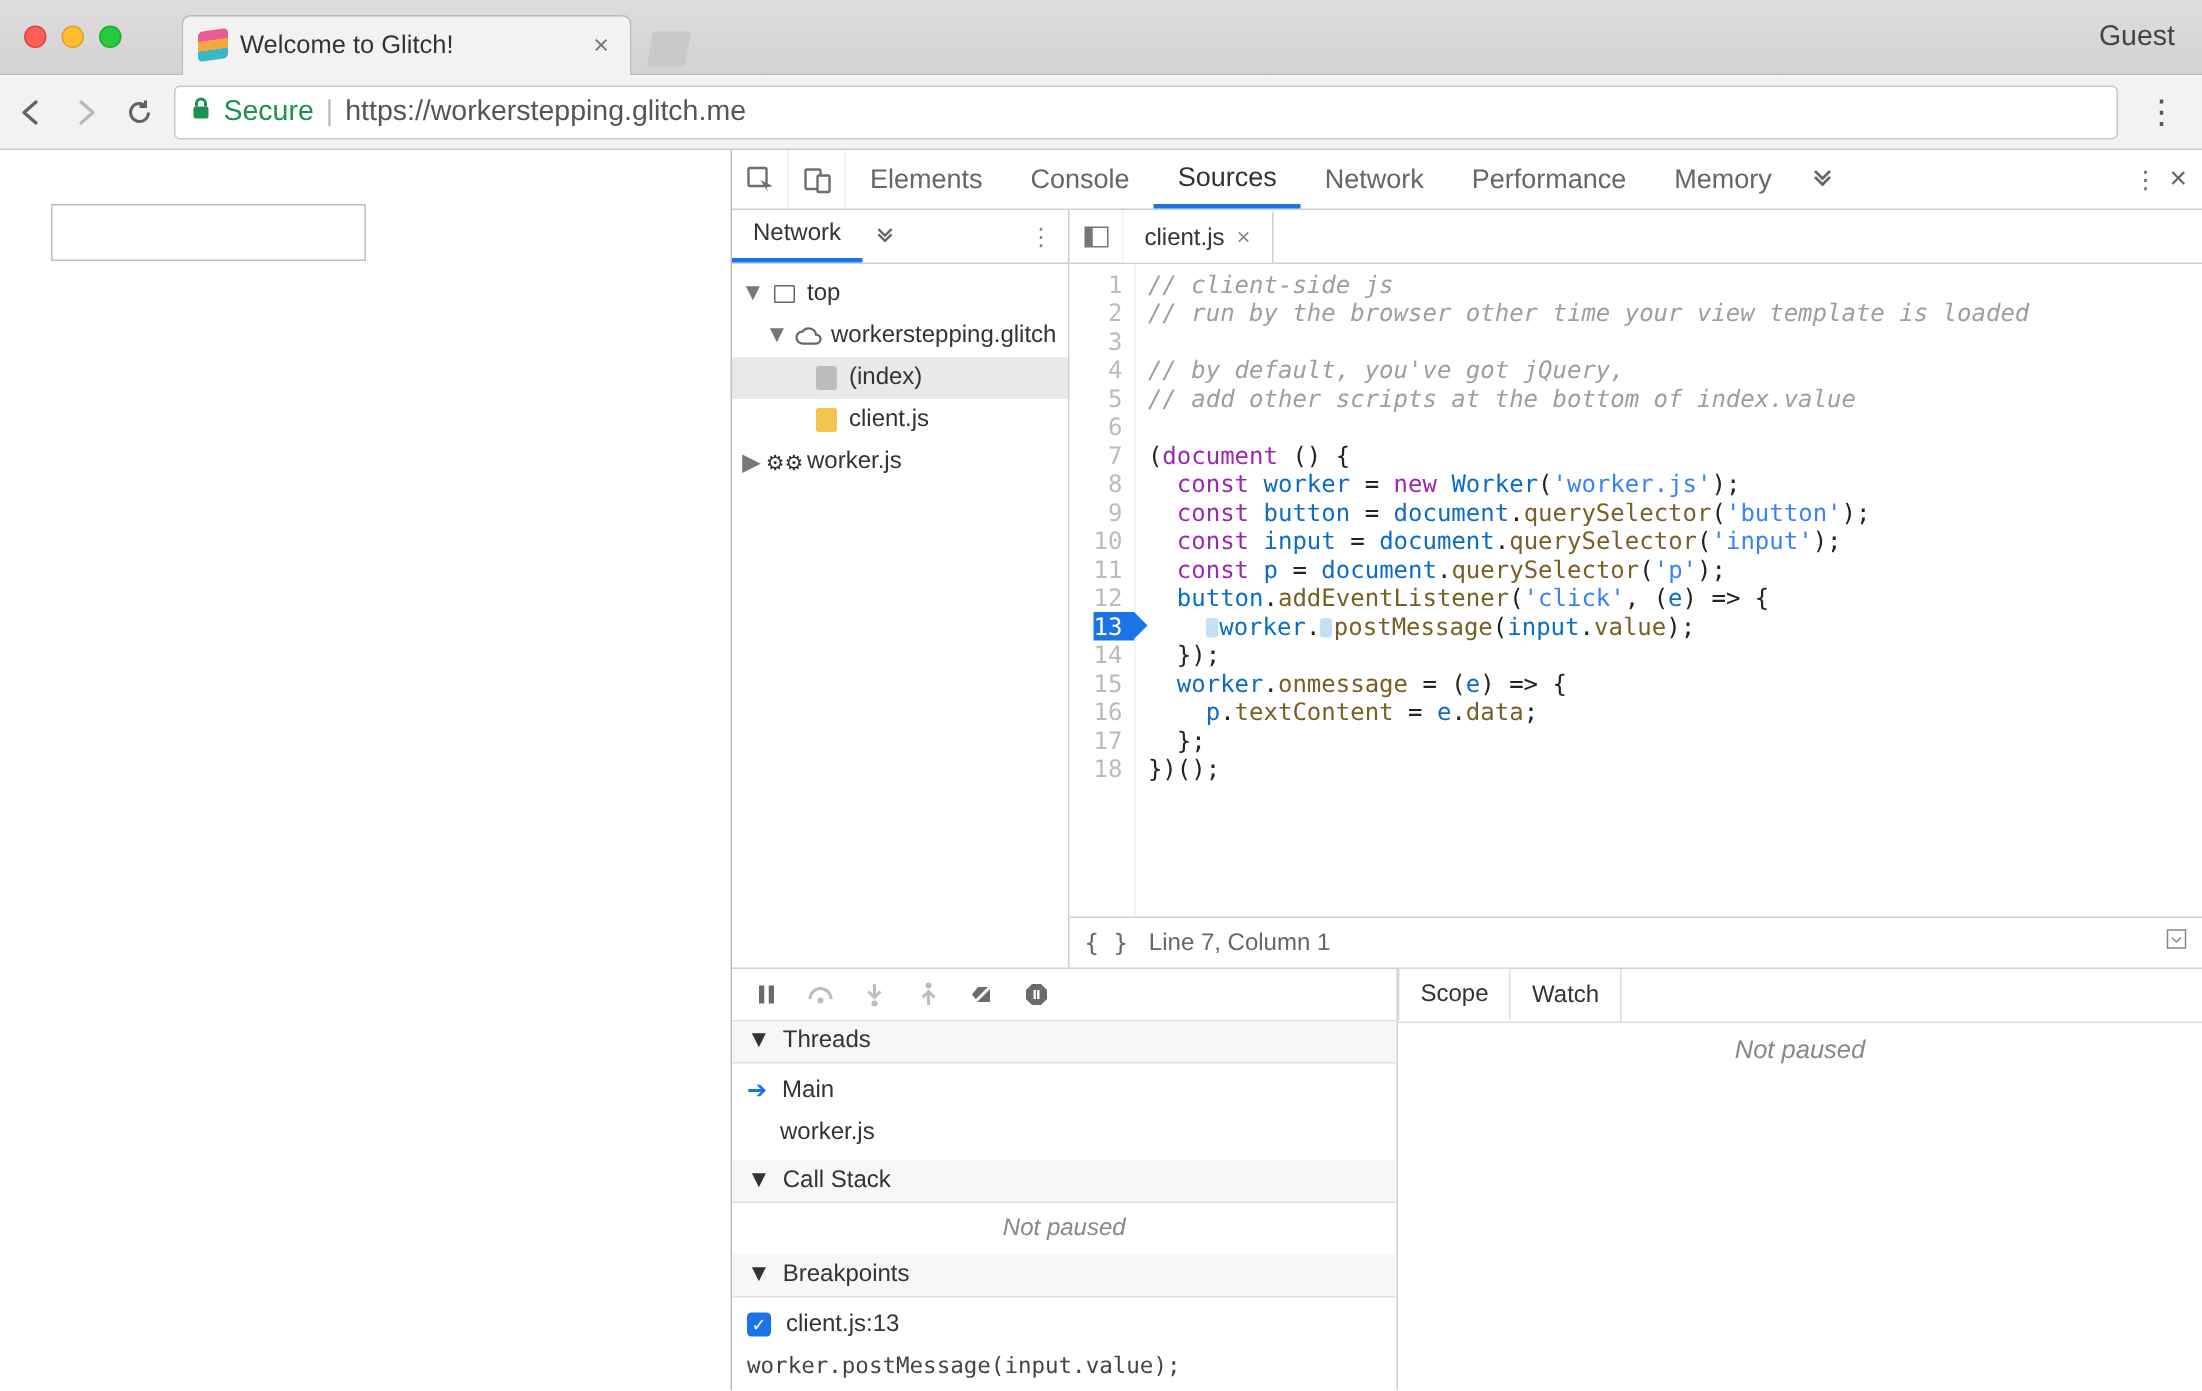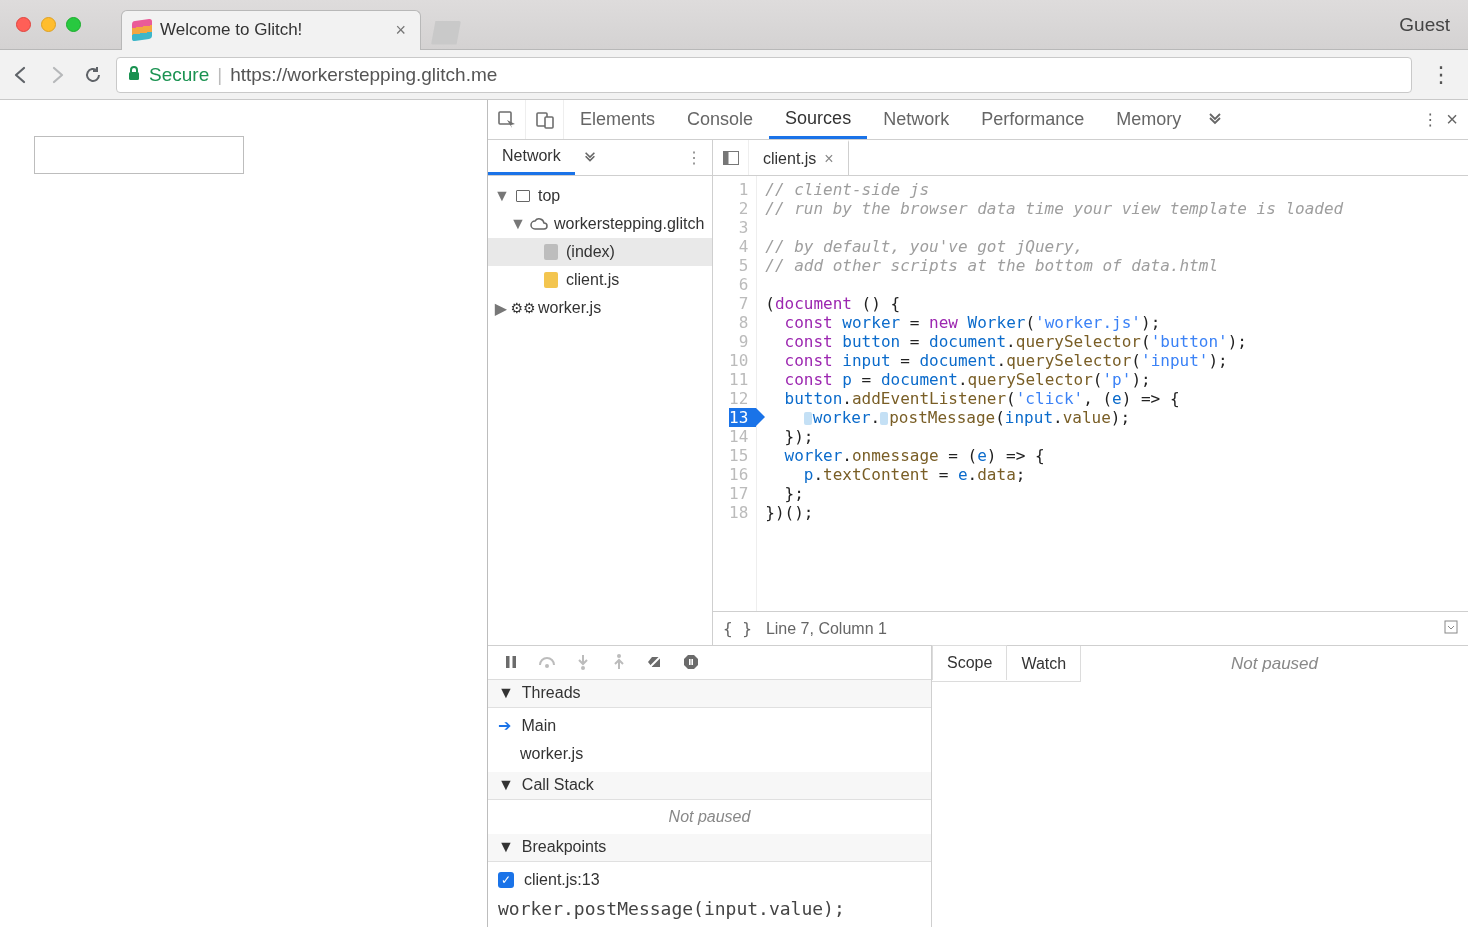--- a/index.html
+++ b/index.html
@@ -98,23 +98,23 @@
 .dbg-left { width: 444px; border-right: 1px solid #cfcfcf; display:flex; flex-direction:column; overflow:auto;}
 .dbg-toolbar { height: 36px; display:flex; align-items:center; gap:18px; padding: 0 14px; border-bottom:1px solid #dcdcdc; color:#6b6b6b;}
 .dbg-toolbar .tb-icon { width:18px; height:18px; display:flex; align-items:center; justify-content:center;}
 .section-head { height: 30px; background:#f7f7f7; border-bottom:1px solid #e0e0e0; display:flex; align-items:center; gap:8px; padding:0 10px; font-size:16px; color:#333;}
 .section-body { padding: 4px 10px; font-size:16px; color:#333;}
 .thread-row { display:flex; align-items:center; gap:10px; height:28px; }
 .thread-pointer { color:#1a73e8; }
 .np-row { color:#888; font-style: italic; text-align:center; padding: 8px 0; }
 .bp-row { display:flex; align-items:center; gap:10px; height:28px;}
 .bp-check { width:16px; height:16px; background:#1a73e8; border-radius:3px; color:#fff; font-size:12px; display:flex; align-items:center; justify-content:center;}
-.bp-src { font-family: Menlo, monospace; font-size:18px; color:#444; padding: 0 10px 8px 10px; }
-
-.dbg-right { flex:1; display:flex; flex-direction:row;}
+.bp-src { font-family: Menlo, monospace; font-size:15px; color:#444; padding: 0 10px 8px 10px; }
+
+.dbg-right { flex:1; display:flex; flex-direction:column;}
 .sw-tabs { height:36px; display:flex; border-bottom:1px solid #dcdcdc;}
 .sw-tab { padding:0 14px; display:flex; align-items:center; font-size:16px; color:#333; border-right:1px solid #dcdcdc; }
 .sw-tab.active { background:#fff; border-top:1px solid #dcdcdc; border-left:1px solid #dcdcdc; position:relative; top:-1px;}
 .sw-body { flex:1; display:flex; align-items:flex-start; justify-content:center; padding-top:8px; color:#888; font-style:italic; font-size:17px;}
 
 svg { overflow: visible; }
 </style>
 </head>
 <body>
 
@@ -280,24 +280,24 @@
               <div class="ln">11</div>
               <div class="ln">12</div>
               <div class="ln bp">13</div>
               <div class="ln">14</div>
               <div class="ln">15</div>
               <div class="ln">16</div>
               <div class="ln">17</div>
               <div class="ln">18</div>
           </div>
 <div class="code"><span class="cm-comment">// client-side js</span>
-<span class="cm-comment">// run by the browser data time your view template is loaded</span>
+<span class="cm-comment">// run by the browser other time your view template is loaded</span>
 
 <span class="cm-comment">// by default, you've got jQuery,</span>
-<span class="cm-comment">// add other scripts at the bottom of data.html</span>
+<span class="cm-comment">// add other scripts at the bottom of index.value</span>
 
 <span class="cm-punc">(</span><span class="cm-kw">document</span> <span class="cm-punc">() {</span>
   <span class="cm-kw">const</span> <span class="cm-var">worker</span> = <span class="cm-new">new</span> <span class="cm-def">Worker</span>(<span class="cm-str">'worker.js'</span>);
   <span class="cm-kw">const</span> <span class="cm-var">button</span> = <span class="cm-def">document</span>.<span class="cm-prop">querySelector</span>(<span class="cm-str">'button'</span>);
   <span class="cm-kw">const</span> <span class="cm-var">input</span> = <span class="cm-def">document</span>.<span class="cm-prop">querySelector</span>(<span class="cm-str">'input'</span>);
   <span class="cm-kw">const</span> <span class="cm-var">p</span> = <span class="cm-def">document</span>.<span class="cm-prop">querySelector</span>(<span class="cm-str">'p'</span>);
   <span class="cm-var">button</span>.<span class="cm-prop">addEventListener</span>(<span class="cm-str">'click'</span>, (<span class="cm-var">e</span>) <span class="cm-punc">=&gt; {</span>
     <span class="cm-stepblk"></span><span class="cm-var">worker</span>.<span class="cm-stepblk"></span><span class="cm-prop">postMessage</span>(<span class="cm-var">input</span>.<span class="cm-prop">value</span>);
   <span class="cm-punc">});</span>
   <span class="cm-var">worker</span>.<span class="cm-prop">onmessage</span> = (<span class="cm-var">e</span>) <span class="cm-punc">=&gt; {</span>

